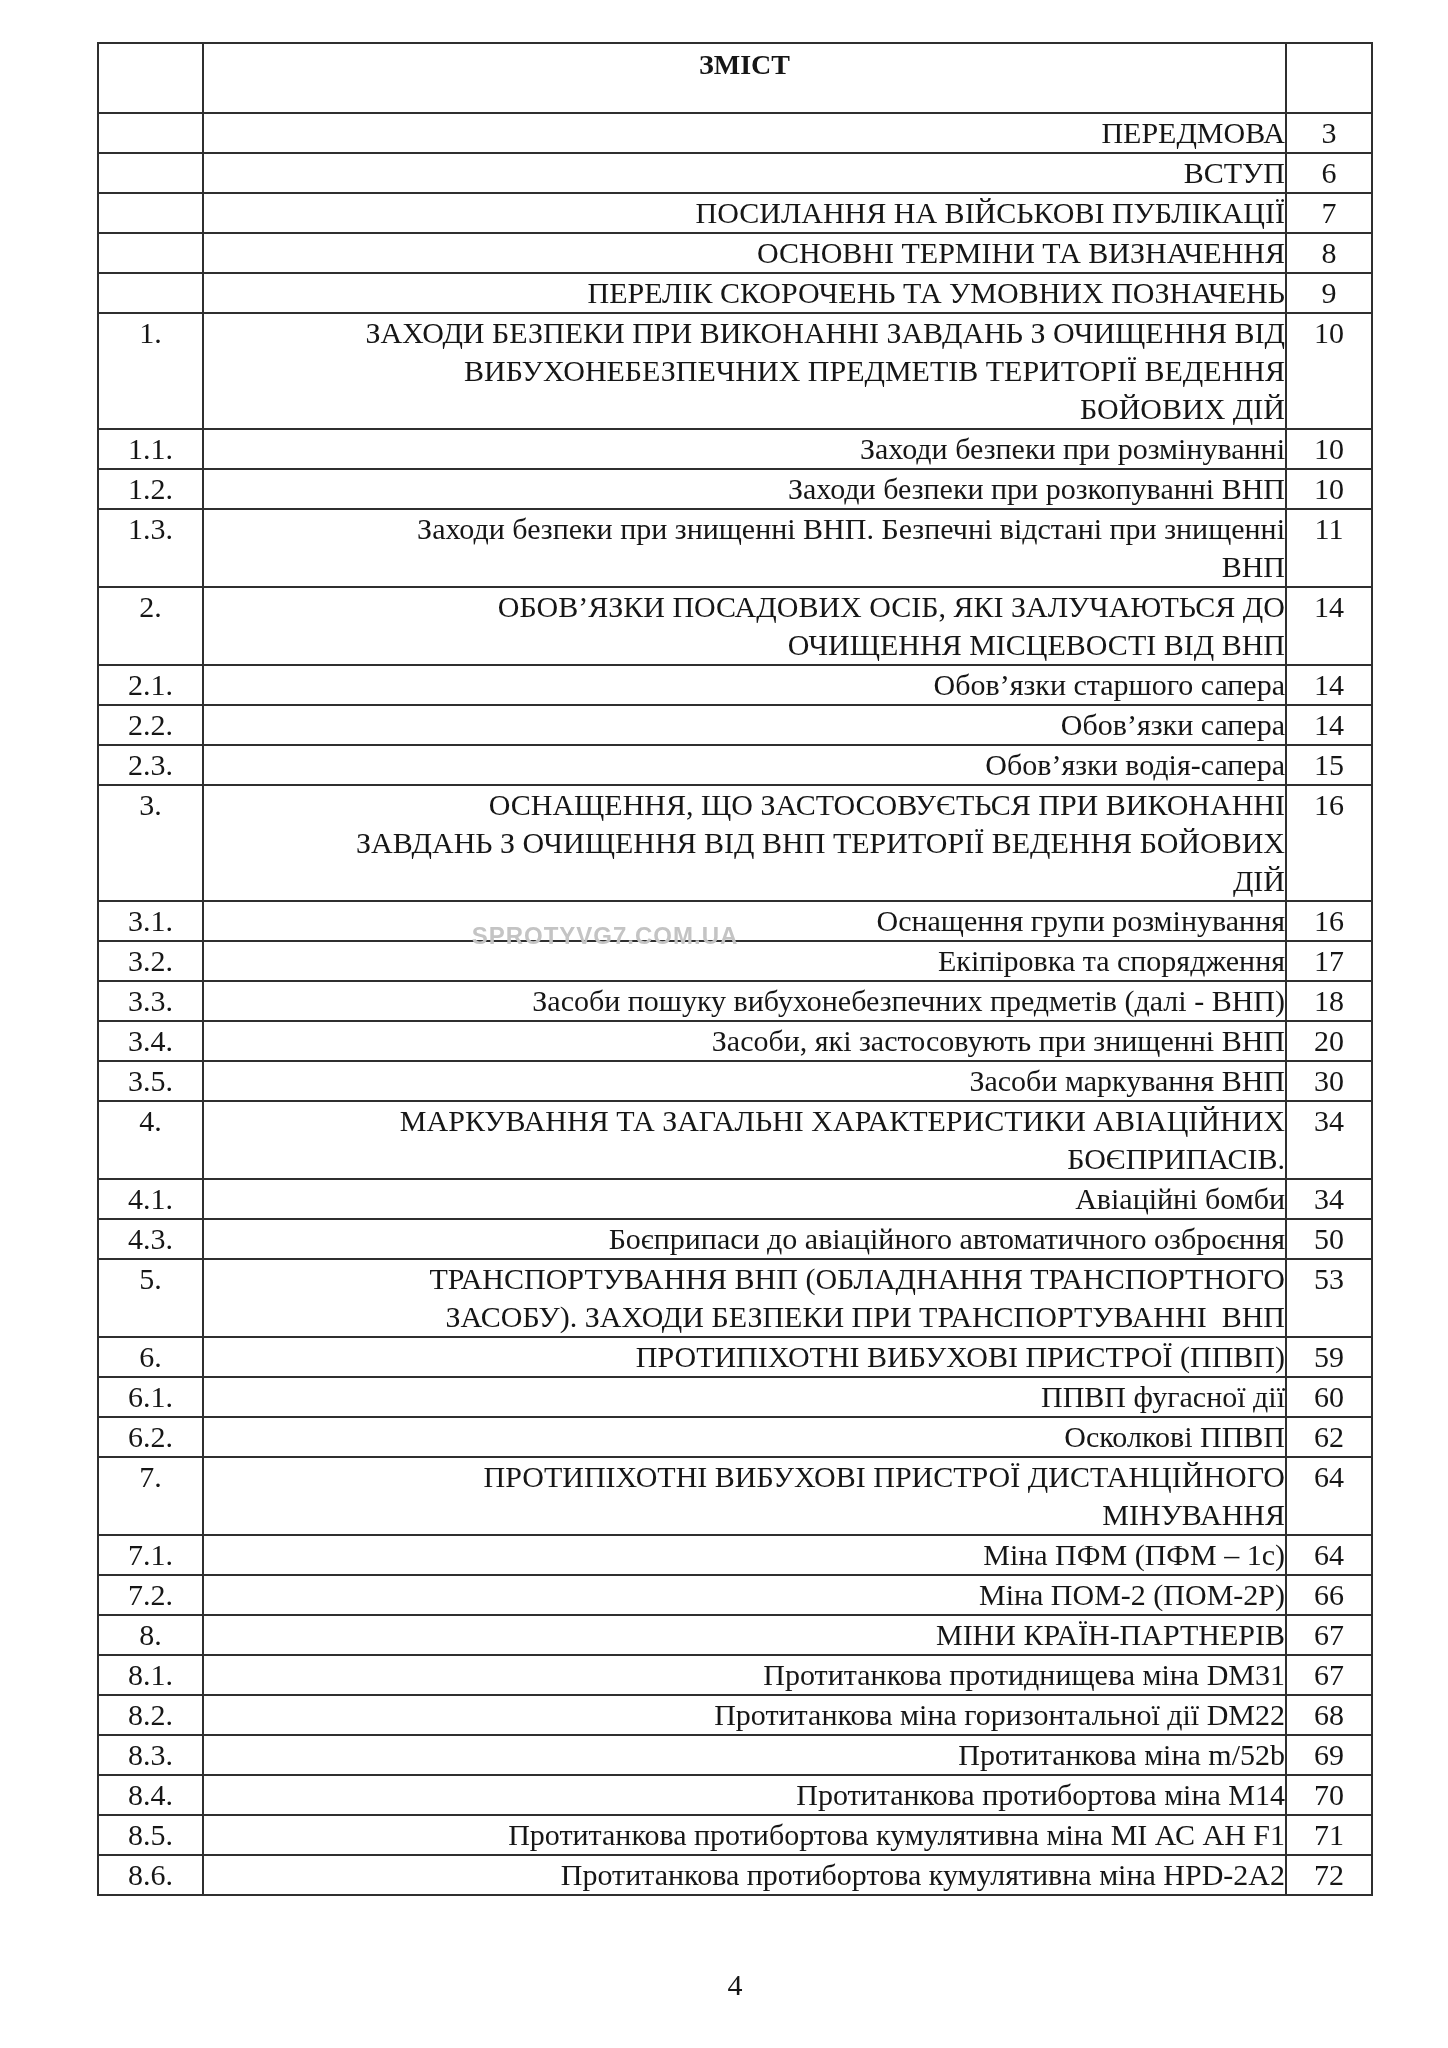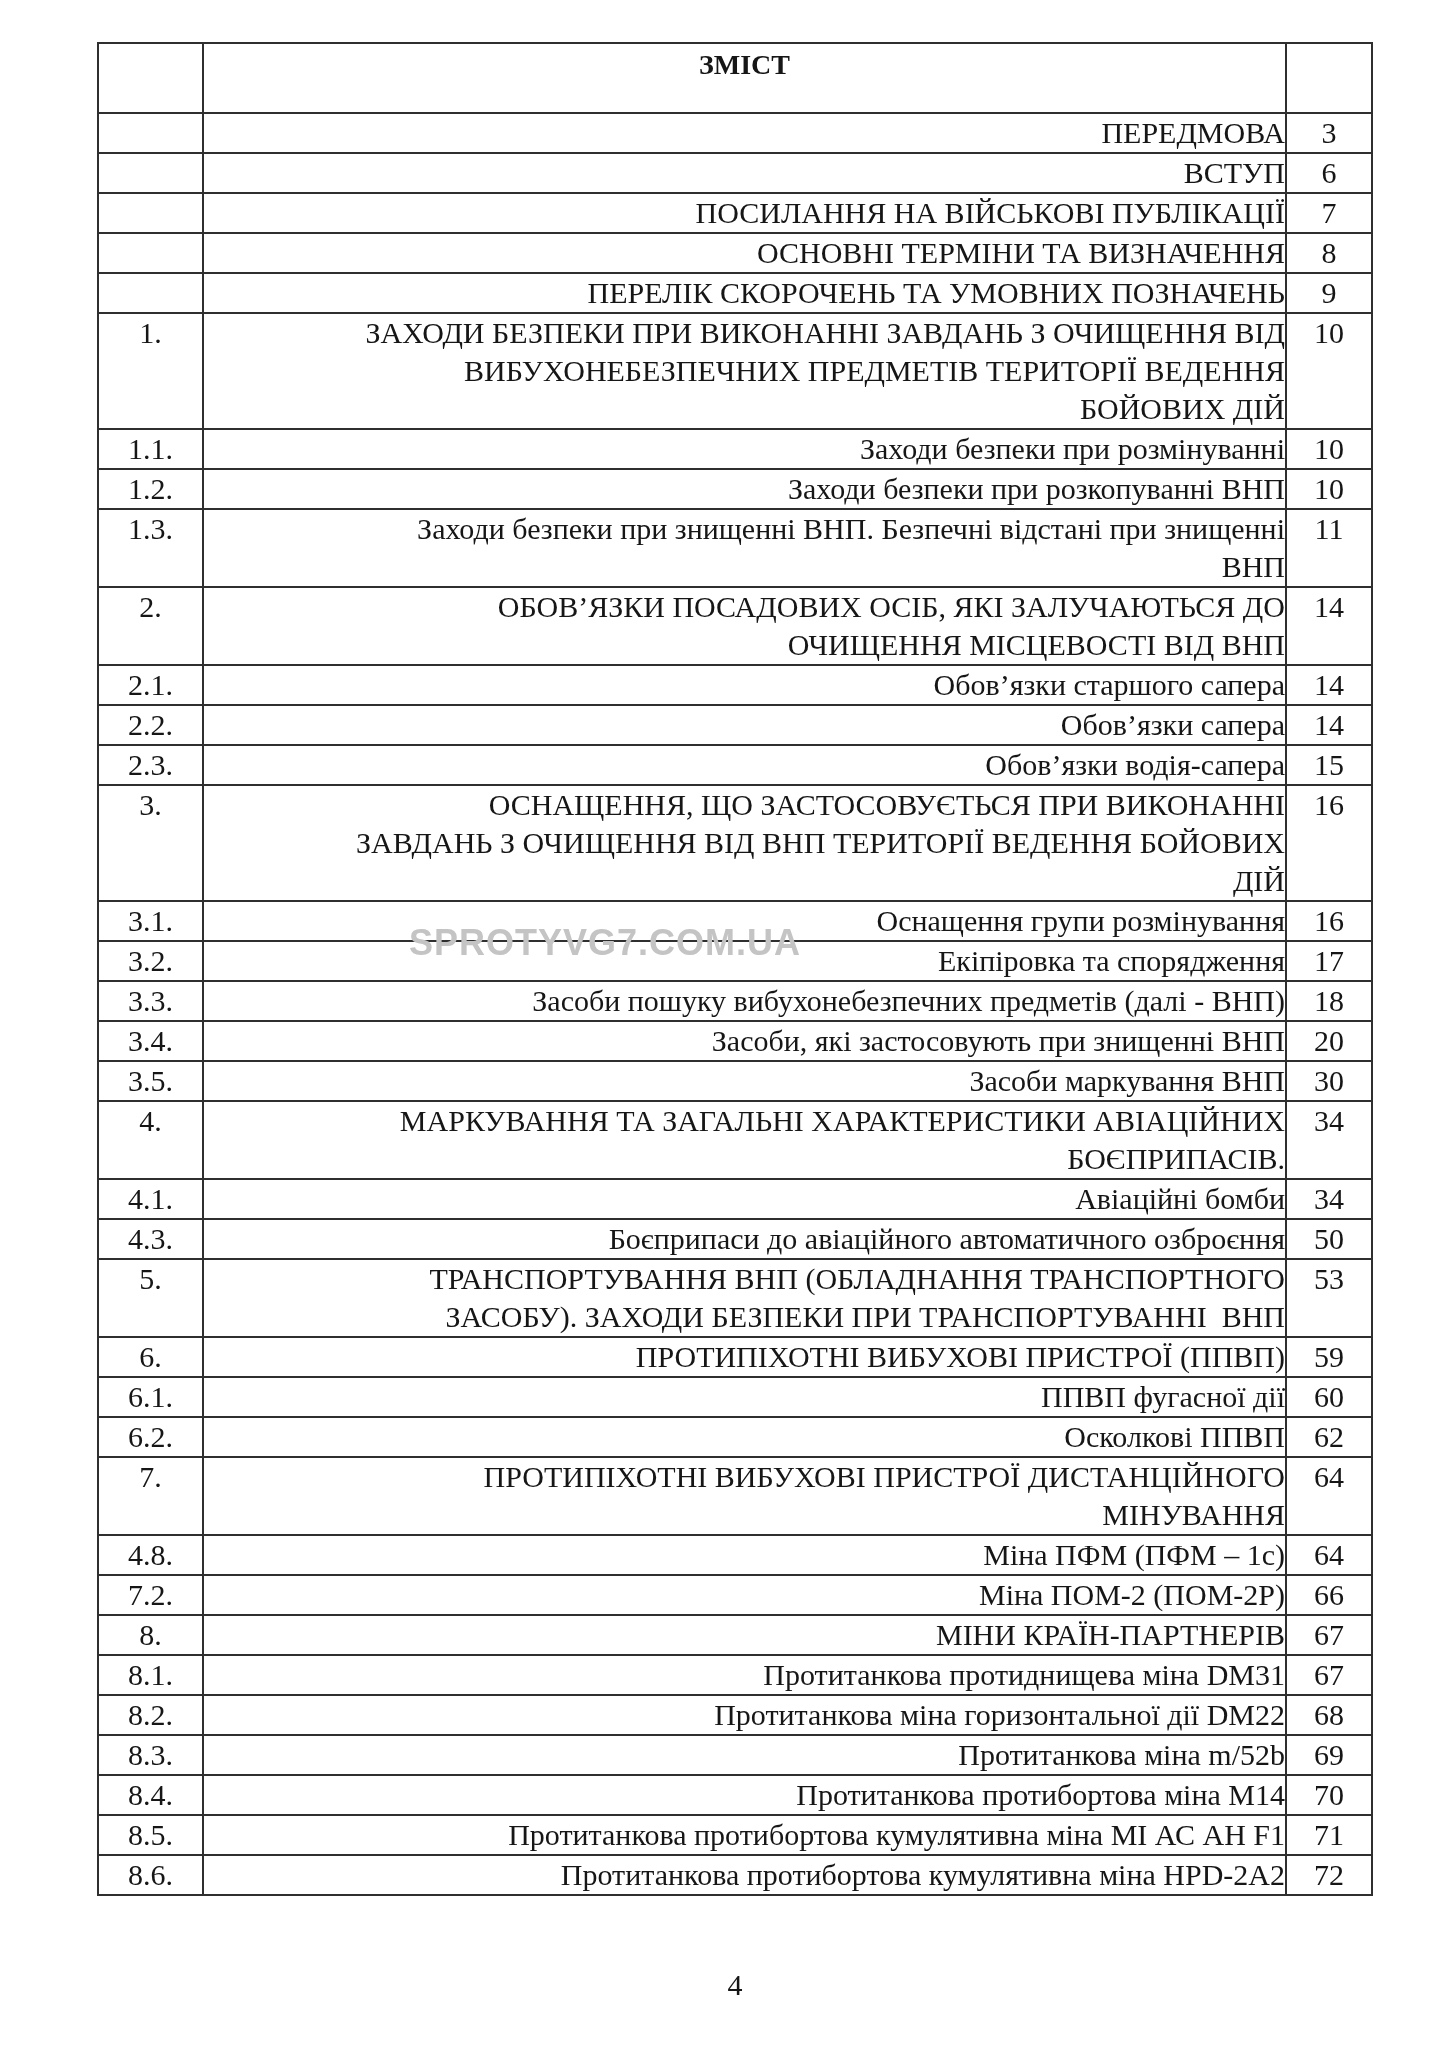--- a/index.html
+++ b/index.html
@@ -58,21 +58,21 @@
     padding-top: 2px;
   }
   .watermark {
     position: absolute;
     left: 97px;
     top: 922px;
     width: 1016px;
     text-align: center;
     font-family: "Liberation Sans", sans-serif;
     font-weight: bold;
-    font-size: 36px;
+    font-size: 24px;
     letter-spacing: 1px;
     color: #c4c4c4;
     pointer-events: none;
   }
   .footer-page {
     position: absolute;
     left: 97px;
     top: 1966px;
     width: 1276px;
     text-align: center;
@@ -232,21 +232,21 @@
     <td class="c-title">Осколкові ППВП</td>
     <td class="c-page">62</td>
   </tr>
         <tr>
     <td class="c-num">7.</td>
     <td class="c-title">ПРОТИПІХОТНІ ВИБУХОВІ ПРИСТРОЇ ДИСТАНЦІЙНОГО
 МІНУВАННЯ</td>
     <td class="c-page">64</td>
   </tr>
         <tr>
-    <td class="c-num">4.8.</td>
+    <td class="c-num">7.1.</td>
     <td class="c-title">Міна ПФМ (ПФМ – 1с)</td>
     <td class="c-page">64</td>
   </tr>
         <tr>
     <td class="c-num">7.2.</td>
     <td class="c-title">Міна ПОМ-2 (ПОМ-2Р)</td>
     <td class="c-page">66</td>
   </tr>
         <tr>
     <td class="c-num">8.</td>

